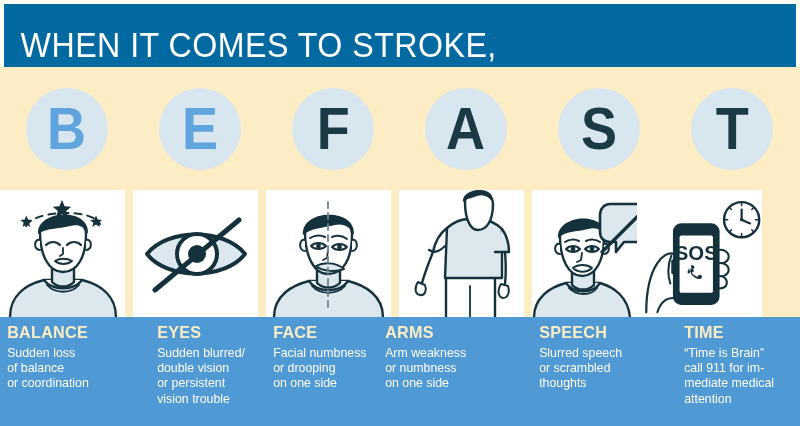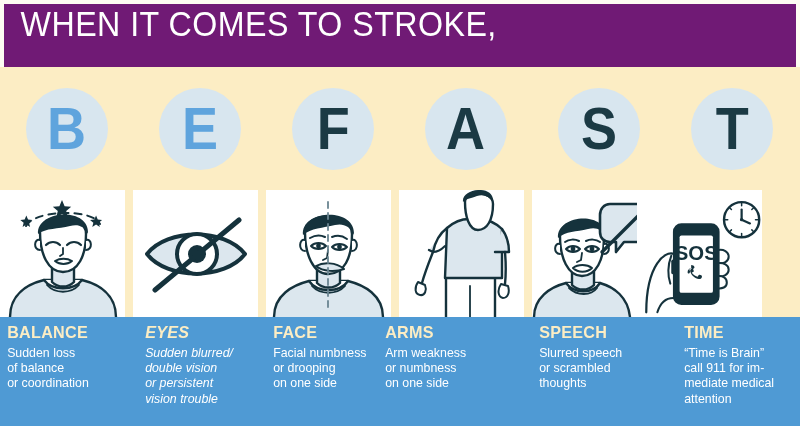--- a/index.html
+++ b/index.html
@@ -13,22 +13,22 @@
     position:relative;
     width:800px; height:426px;
     background:#fdfbf2;
     overflow:hidden;
   }
 
   
   .banner {
     position:absolute;
     left:4px; top:4px; width:792px; height:81px;
-    background:#701a75;
-    display:flex; align-items:flex-start;
+    background:#0369a1;
+    display:flex; align-items:center;
   }
   .banner-title {
     color:#ffffff;
     font-size:35px;
     letter-spacing:0.5px;
     font-weight:400;
     padding-left:18px;
     transform:scaleX(0.92);
     transform-origin:left center;
     white-space:nowrap;
@@ -358,21 +358,21 @@
 
     <div class="text-cell" style="left:0px;">
       <div class="cell-title">BALANCE</div>
       <div class="cell-desc">
         <div>Sudden loss</div>
         <div>of balance</div>
         <div>or coordination</div>
       </div>
     </div>
 
-    <div class="text-cell" style="left:138px;font-style:italic;">
+    <div class="text-cell" style="left:150px;">
       <div class="cell-title">EYES</div>
       <div class="cell-desc">
         <div>Sudden blurred/</div>
         <div>double vision</div>
         <div>or persistent</div>
         <div>vision trouble</div>
       </div>
     </div>
 
     <div class="text-cell" style="left:266px;">

